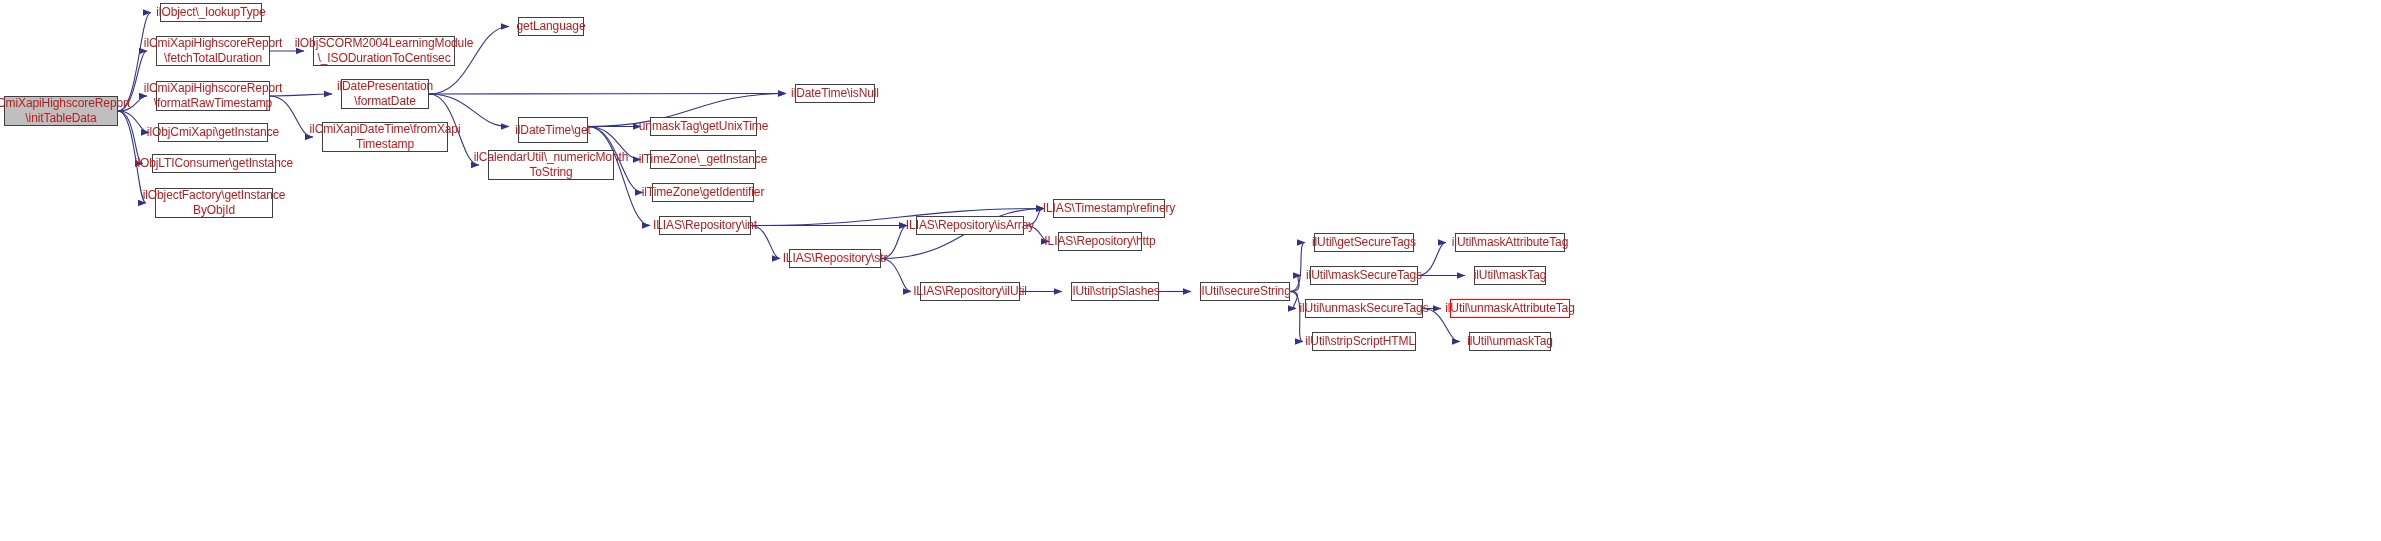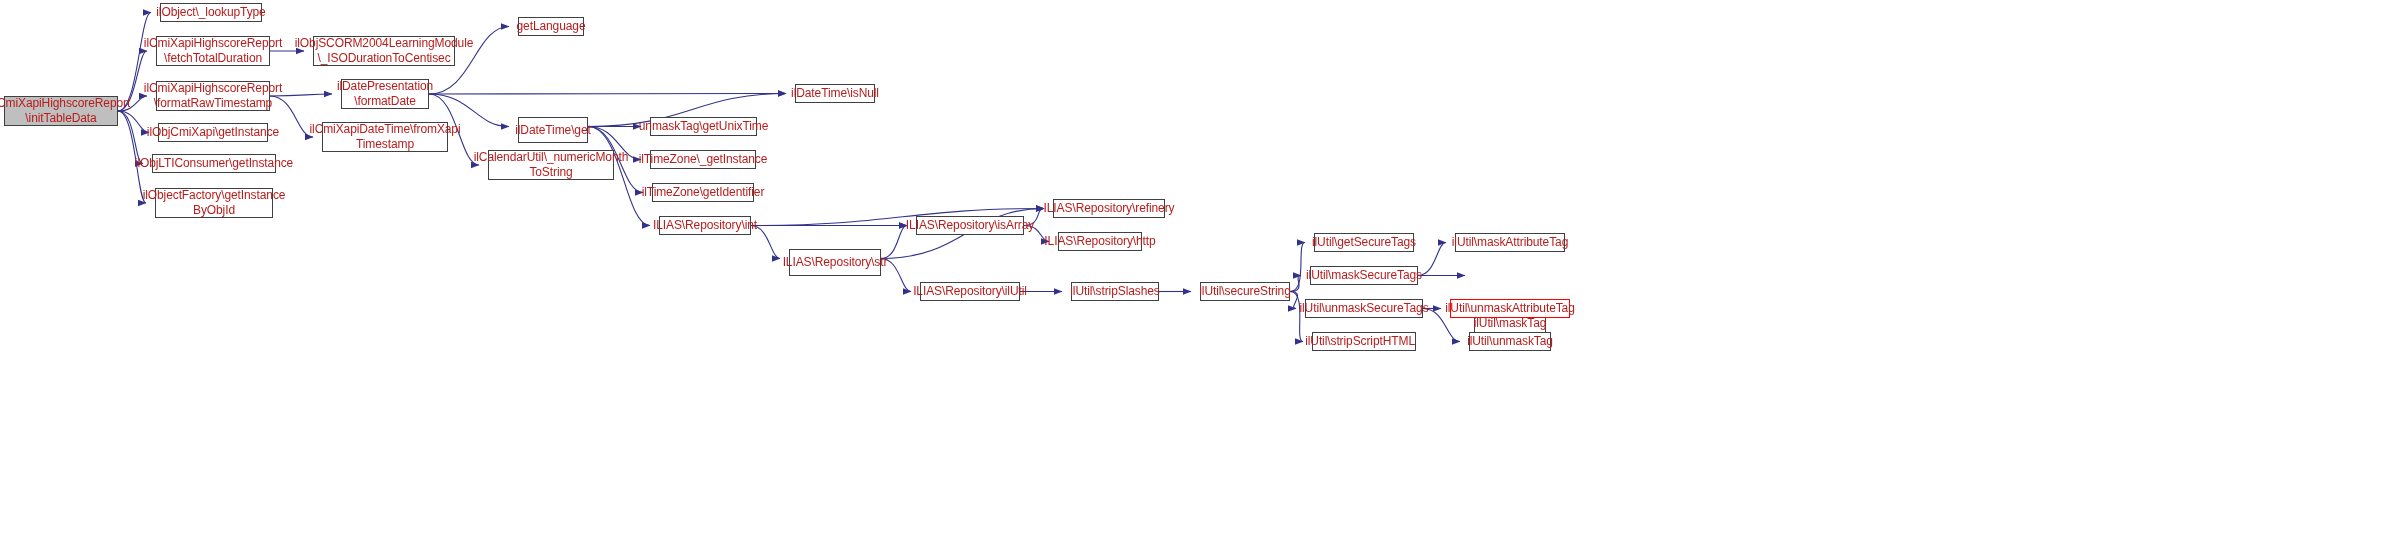--- a/index.html
+++ b/index.html
@@ -117,29 +117,29 @@
 Timestamp</span></div>
       <div class="node" style="left: 518px; top: 17px; width: 66px; height: 19px;"><span class="node-label">getLanguage</span></div>
       <div class="node" style="left: 518px; top: 117px; width: 70px; height: 26px;"><span class="node-label">ilDateTime\get</span></div>
       <div class="node" style="left: 488px; top: 150px; width: 126px; height: 30px;"><span class="node-label">ilCalendarUtil\_numericMonth
 ToString</span></div>
       <div class="node" style="left: 795px; top: 84px; width: 80px; height: 19px;"><span class="node-label">ilDateTime\isNull</span></div>
       <div class="node" style="left: 650px; top: 117px; width: 107px; height: 19px;"><span class="node-label">unmaskTag\getUnixTime</span></div>
       <div class="node" style="left: 650px; top: 150px; width: 106px; height: 19px;"><span class="node-label">ilTimeZone\_getInstance</span></div>
       <div class="node" style="left: 652px; top: 183px; width: 102px; height: 19px;"><span class="node-label">ilTimeZone\getIdentifier</span></div>
       <div class="node" style="left: 659px; top: 216px; width: 92px; height: 19px;"><span class="node-label">ILIAS\Repository\int</span></div>
-      <div class="node" style="left: 789px; top: 249px; width: 92px; height: 27px; text-align: right;"><span class="node-label">ILIAS\Repository\str</span></div>
+      <div class="node" style="left: 789px; top: 249px; width: 92px; height: 19px; text-align: right;"><span class="node-label">ILIAS\Repository\str</span></div>
       <div class="node" style="left: 920px; top: 282px; width: 100px; height: 19px;"><span class="node-label">ILIAS\Repository\ilUtil</span></div>
       <div class="node" style="left: 916px; top: 216px; width: 108px; height: 19px;"><span class="node-label">ILIAS\Repository\isArray</span></div>
-      <div class="node" style="left: 1053px; top: 199px; width: 112px; height: 19px;"><span class="node-label">ILIAS\Repository\refinery</span></div>
+      <div class="node" style="left: 1053px; top: 199px; width: 112px; height: 19px;"><span class="node-label">ILIAS\Timestamp\refinery</span></div>
       <div class="node" style="left: 1058px; top: 232px; width: 84px; height: 19px; text-align: center;"><span class="node-label">ILIAS\Repository\http</span></div>
       <div class="node" style="left: 1071px; top: 282px; width: 88px; height: 19px;"><span class="node-label">ilUtil\stripSlashes</span></div>
       <div class="node" style="left: 1200px; top: 282px; width: 90px; height: 19px;"><span class="node-label">ilUtil\secureString</span></div>
       <div class="node" style="left: 1314px; top: 233px; width: 100px; height: 19px;"><span class="node-label">ilUtil\getSecureTags</span></div>
       <div class="node" style="left: 1310px; top: 266px; width: 108px; height: 19px;"><span class="node-label">ilUtil\maskSecureTags</span></div>
       <div class="node" style="left: 1305px; top: 299px; width: 118px; height: 19px;"><span class="node-label">ilUtil\unmaskSecureTags</span></div>
       <div class="node" style="left: 1312px; top: 332px; width: 104px; height: 19px; justify-content: flex-end;"><span class="node-label">ilUtil\stripScriptHTML</span></div>
       <div class="node" style="left: 1455px; top: 233px; width: 110px; height: 19px;"><span class="node-label">ilUtil\maskAttributeTag</span></div>
-      <div class="node" style="left: 1474px; top: 266px; width: 72px; height: 19px; margin-top: 48px;"><span class="node-label">ilUtil\maskTag</span></div>
+      <div class="node" style="left: 1474px; top: 266px; width: 72px; height: 19px;"><span class="node-label">ilUtil\maskTag</span></div>
       <div class="node highlight" style="left: 1450px; top: 299px; width: 120px; height: 19px;"><span class="node-label">ilUtil\unmaskAttributeTag</span></div>
       <div class="node" style="left: 1469px; top: 332px; width: 82px; height: 19px;"><span class="node-label">ilUtil\unmaskTag</span></div>
     </div>
 </div>
 
 </body></html>

